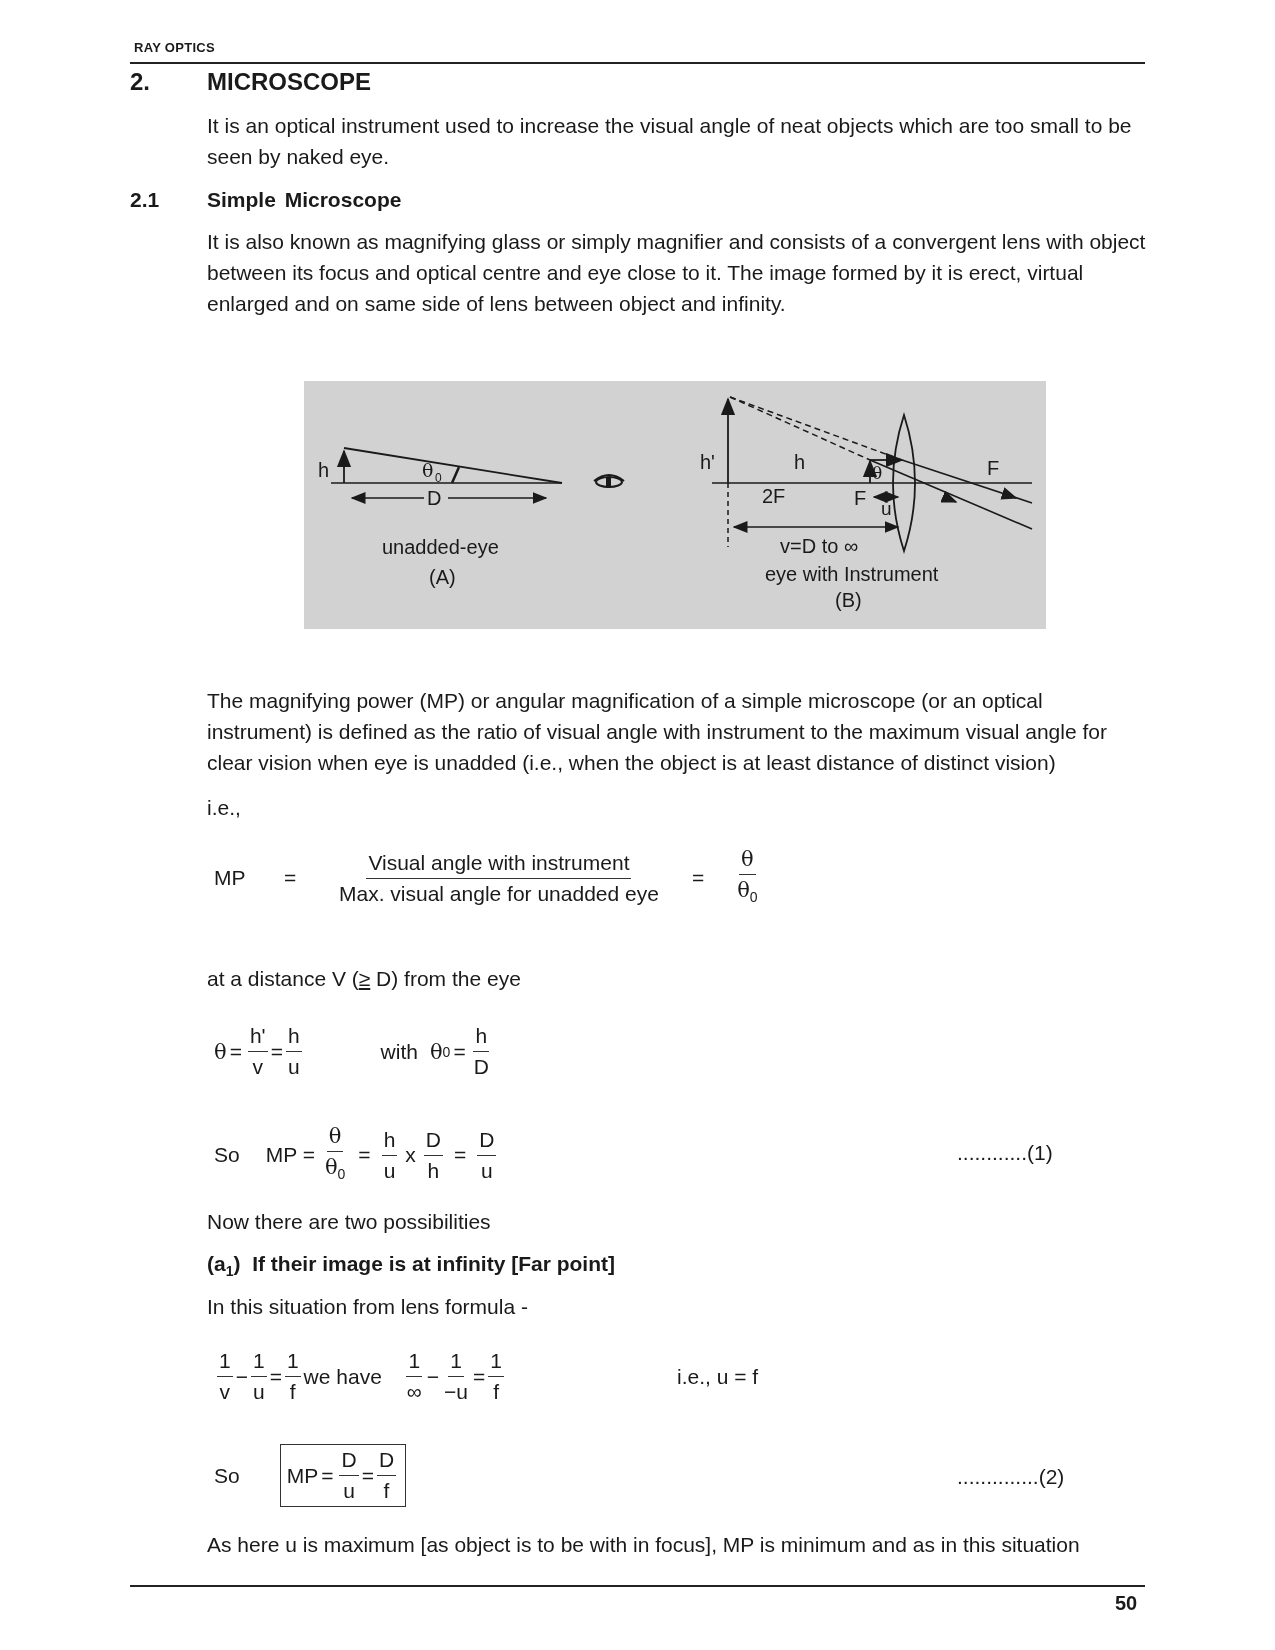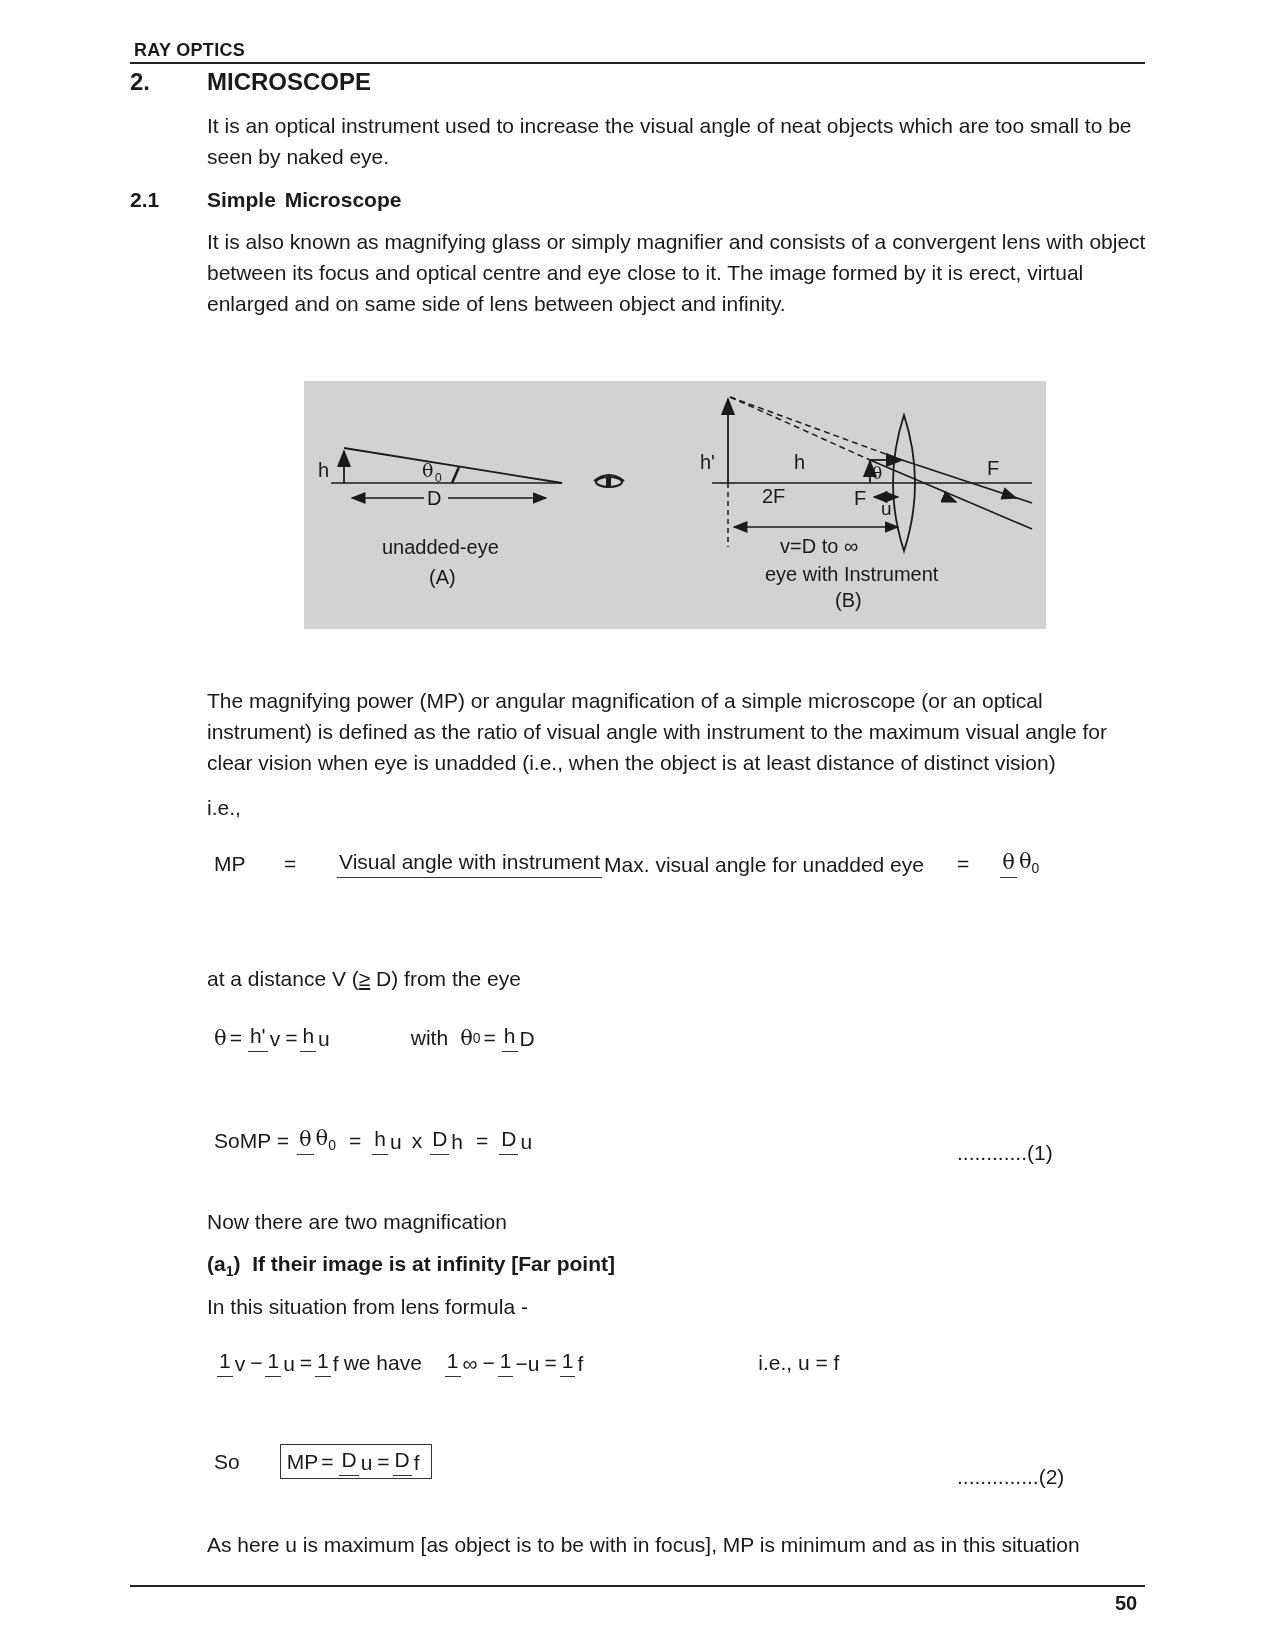--- a/index.html
+++ b/index.html
@@ -1,30 +1,30 @@
 <!DOCTYPE html>
 <html><head>
 <meta charset="utf-8">
 <style>
   html, body { margin:0; padding:0; background:#fff; }
   body { width:1275px; height:1650px; position:relative; overflow:hidden;
          font-family:"Liberation Sans", sans-serif; color:#1a1a1a; }
   .abs { position:absolute; }
-  .runhead { left:134px; top:40px; font-size:18px; font-weight:bold; letter-spacing:0.3px; }
+  .runhead { left:134px; top:40px; font-size:13px; font-weight:bold; letter-spacing:0.3px; }
   .rule-top { left:130px; top:62px; width:1015px; height:2px; background:#222; }
   .sec-num { left:130px; top:68px; font-size:24px; font-weight:bold; }
   .sec-title { left:207px; top:68px; font-size:24px; font-weight:bold; }
   .para { left:207px; width:940px; font-size:21px; line-height:31px; }
   .sub-num { left:130px; top:188px; font-size:21px; font-weight:bold;text-align:right; }
   .sub-title { left:207px; top:188px; font-size:21px; font-weight:bold; word-spacing:3px; }
   .fig { left:304px; top:381px; width:742px; height:248px; background:#d2d2d2; }
   .fig svg { position:absolute; left:0; top:0; }
   .fig text { font-family:"Liberation Sans", sans-serif; fill:#1a1a1a; }
   .eqt { font-size:21px; }
-  .frac { display:inline-flex; flex-direction:row; align-items:center; vertical-align:middle; margin:0 3px; }
+  .frac { display:inline-flex; flex-direction:column; align-items:center; vertical-align:middle; margin:0 3px; }
   .frac .num { padding:0 2px 2px; border-bottom:1.5px solid #333; line-height:26px; }
   .frac .den { padding:2px 2px 0; line-height:26px; }
   .sym { font-family:"DejaVu Serif", serif; }
   .row { position:absolute; left:214px; display:flex; align-items:center; font-size:21px; }
   .boxed { border:1.5px solid #333; padding:2px 6px; display:inline-flex; align-items:center; }
   .rule-bot { left:130px; top:1585px; width:1015px; height:2px; background:#222; }
   .pageno { left:1115px; top:1592px; font-size:20px; font-weight:bold; }
   sub { font-size:14px; }
 </style>
 </head>
@@ -140,21 +140,21 @@
     <sub>0</sub>
   <span style="margin:0 3px">=</span>
   <span class="frac">
       <span class="num">h</span>
       <span class="den">D</span>
     </span>
 </div>
 
 <div class="row" style="top:1123px">
   <span>So</span>
-  <span style="">MP =</span>
+  <span style="margin-left:26px">MP =</span>
   <span class="frac" style="margin-left:8px">
       <span class="num sym">θ</span>
       <span class="den"><span class="sym">θ</span><sub>0</sub></span>
     </span>
   <span style="margin:0 8px">=</span>
   <span class="frac">
       <span class="num">h</span>
       <span class="den">u</span>
     </span>
   <span style="margin:0 5px">x</span>
@@ -163,21 +163,21 @@
       <span class="den">h</span>
     </span>
   <span style="margin:0 8px">=</span>
   <span class="frac">
       <span class="num">D</span>
       <span class="den">u</span>
     </span>
 </div>
 <div class="abs eqt" style="left:957px; top:1141px">............(1)</div>
 
-<div class="abs para" style="top:1206px">Now there are two magnification</div>
+<div class="abs para" style="top:1206px">Now there are two possibilities</div>
 <div class="abs para" style="top:1248px; font-weight:bold">
   <span>(a</span><sub>1</sub><span>)</span>&nbsp;&nbsp;<span>If their image is at infinity [Far point]</span>
 </div>
 <div class="abs para" style="top:1291px">In this situation from lens formula -</div>
 
 <div class="row" style="top:1348px">
   <span class="frac">
       <span class="num">1</span>
       <span class="den">v</span>
     </span>

